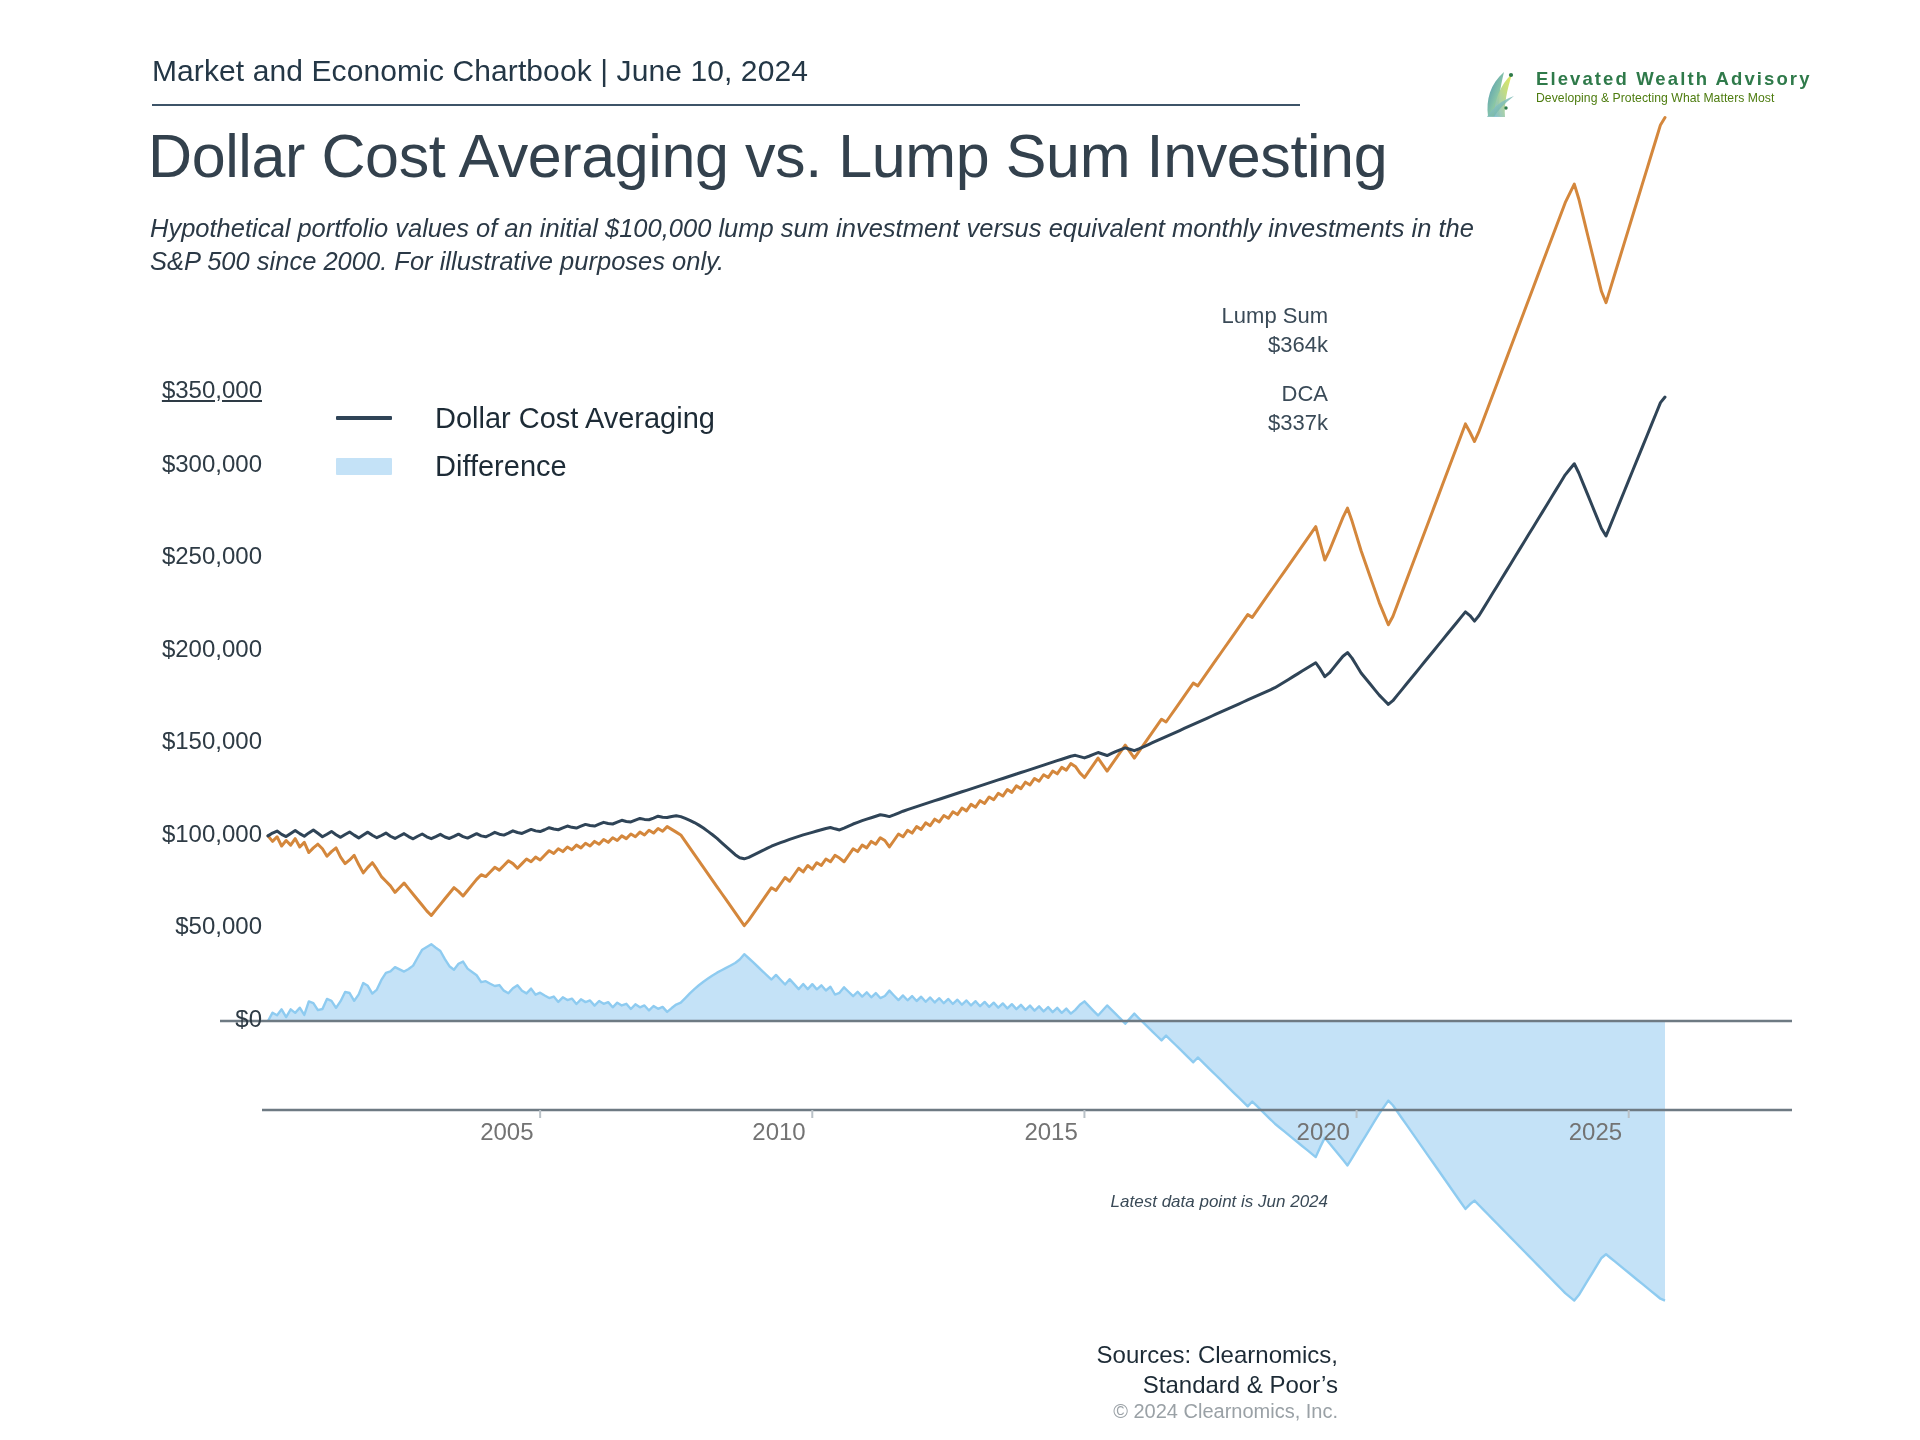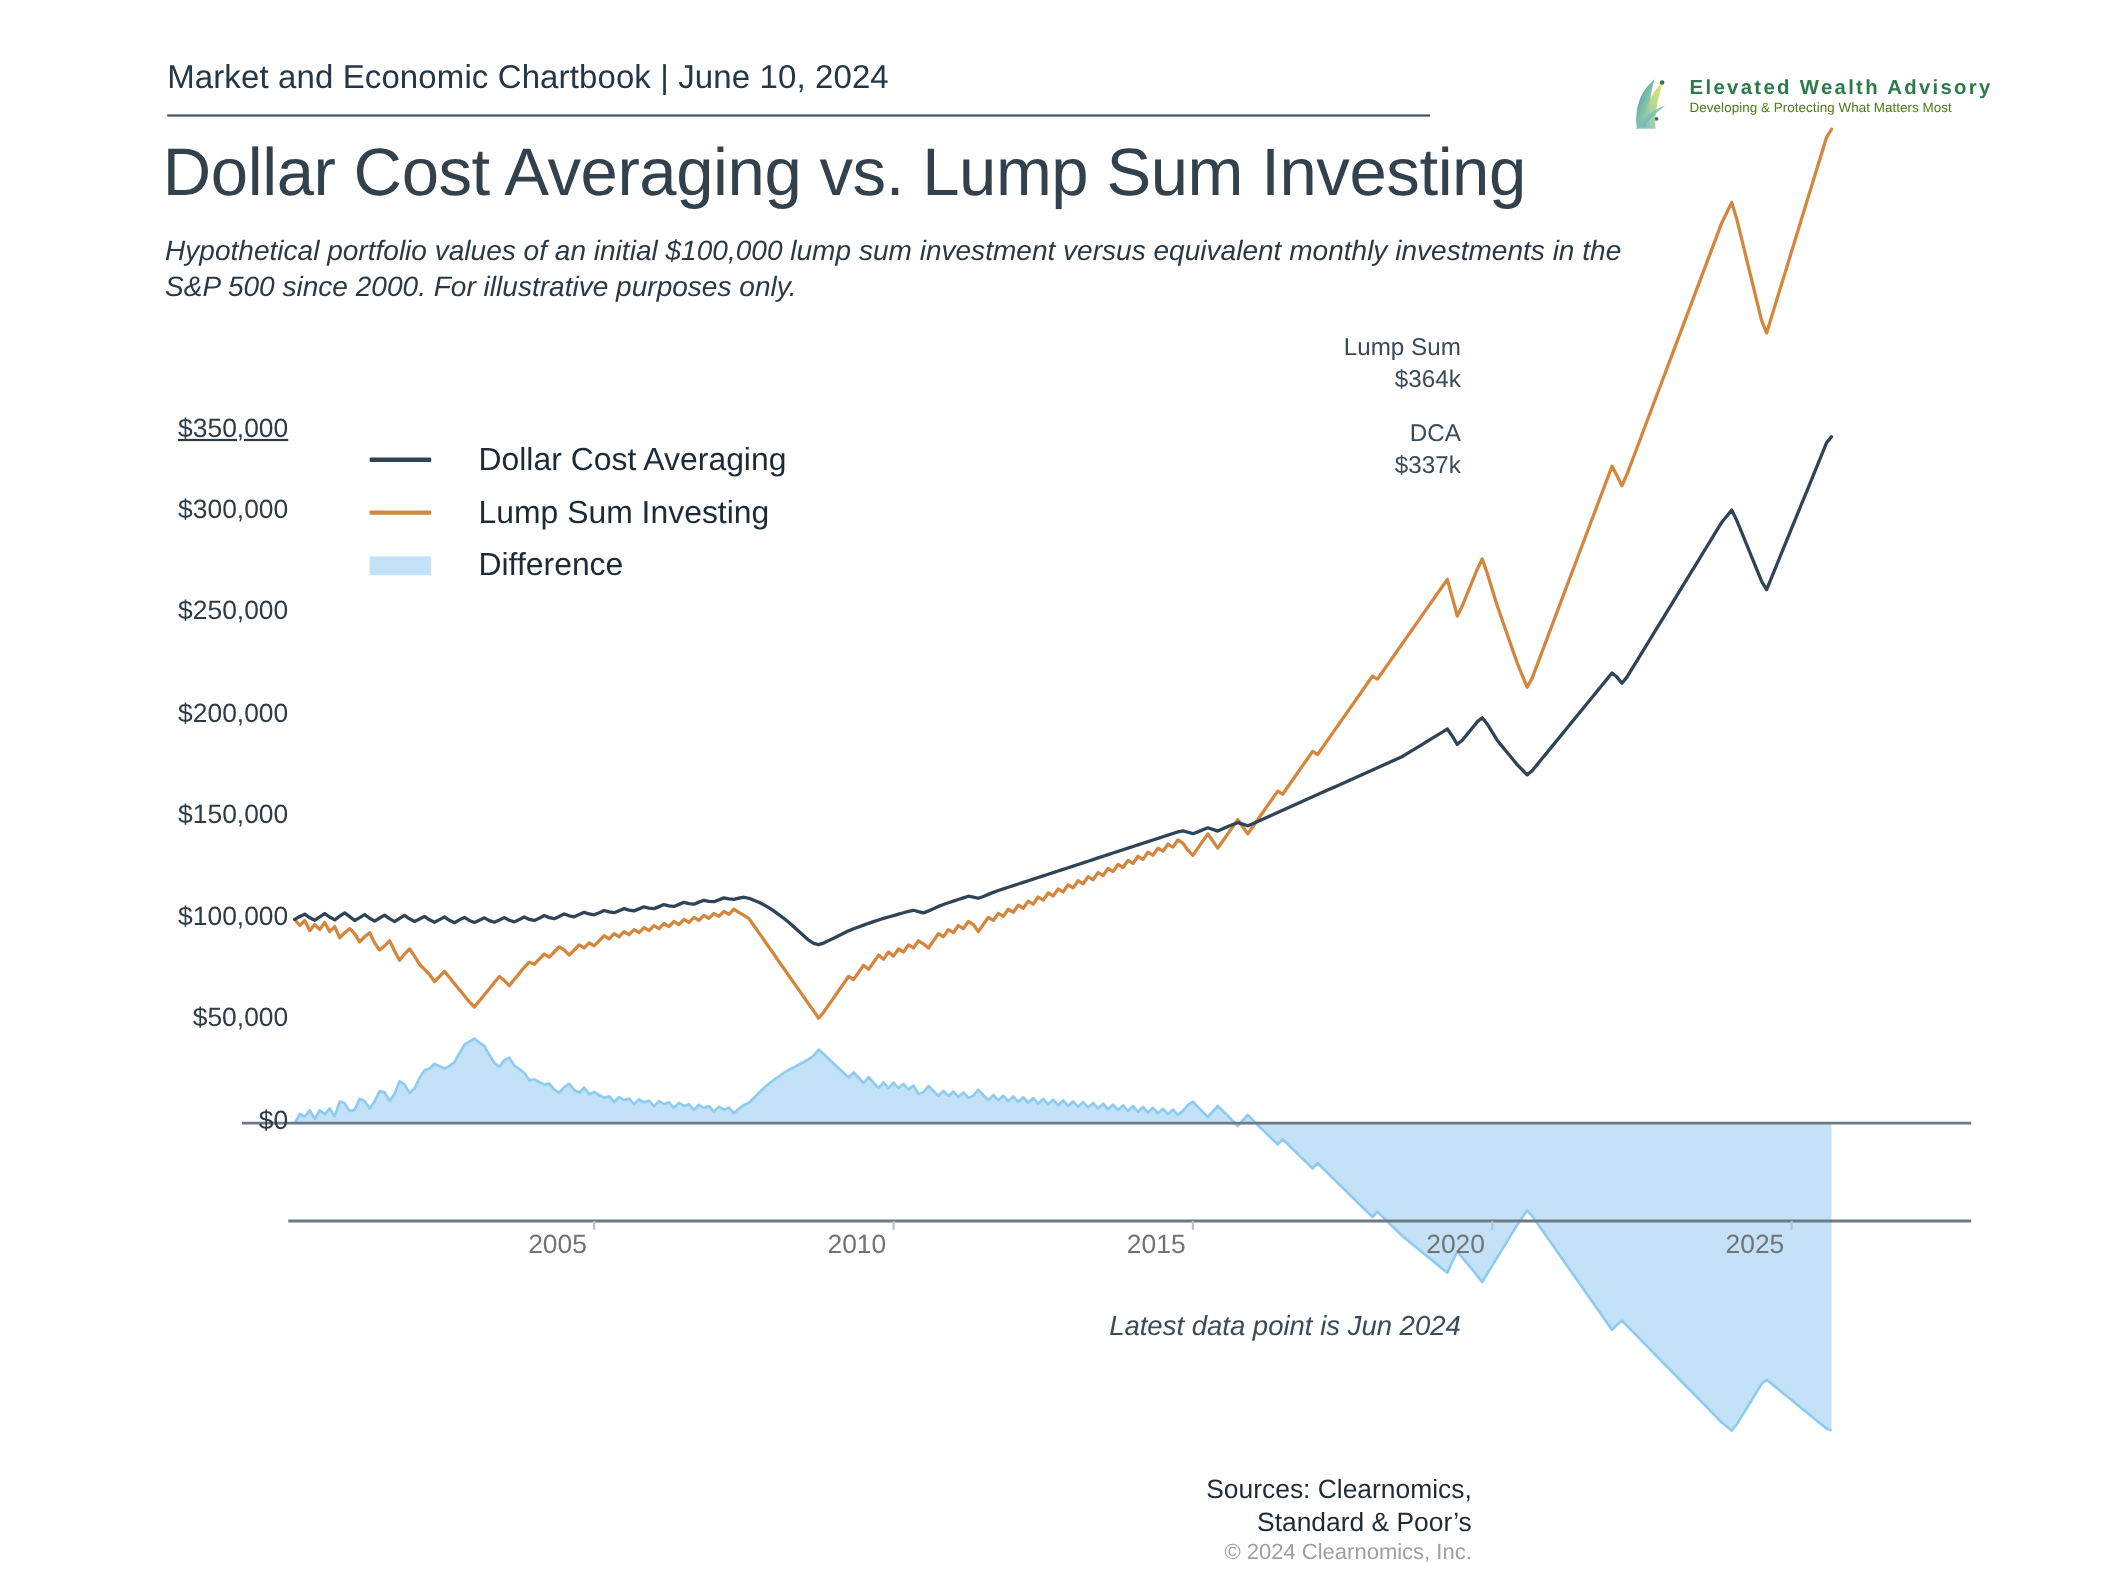--- a/index.html
+++ b/index.html
@@ -168,21 +168,21 @@
     white-space: nowrap;
   }
   #ann-lumpsum { right: 592px; top: 302px; }
   #ann-dca { right: 592px; top: 380px; }
 
   
   #latest-note {
     position: absolute;
     right: 592px;
     top: 1192px;
-    font-size: 25px;
+    font-size: 17px;
     font-style: italic;
     color: #3a4a57;
     white-space: nowrap;
     text-align: center;
   }
   #sources {
     position: absolute;
     right: 582px;
     top: 1340px;
     font-size: 24px;
@@ -294,24 +294,20 @@
     <div class="axis-label-x" style="left: 1296.57px; width: 120px; top: 1118px;">2020</div>
     <div class="axis-label-x" style="left: 1568.71px; width: 120px; top: 1118px;">2025</div>
   </div>
 
 <div id="legend">
   <div class="legend-row">
     <span class="legend-swatch-line" style="background: rgb(47, 68, 87);"></span>
     <span class="legend-text">Dollar Cost Averaging</span>
   </div>
   <div class="legend-row">
-    <span class="legend-swatch-line" style="background: rgb(212, 135, 60);"></span>
-    <span class="legend-text">Lump Sum Investing</span>
-  </div>
-  <div class="legend-row">
     <span class="legend-swatch-band" style="background: rgb(196, 226, 247);"></span>
     <span class="legend-text">Difference</span>
   </div>
 </div>
 
 <div class="end-annotation" id="ann-lumpsum">
   <div>Lump Sum</div>
   <div>$364k</div>
 </div>
 <div class="end-annotation" id="ann-dca">

